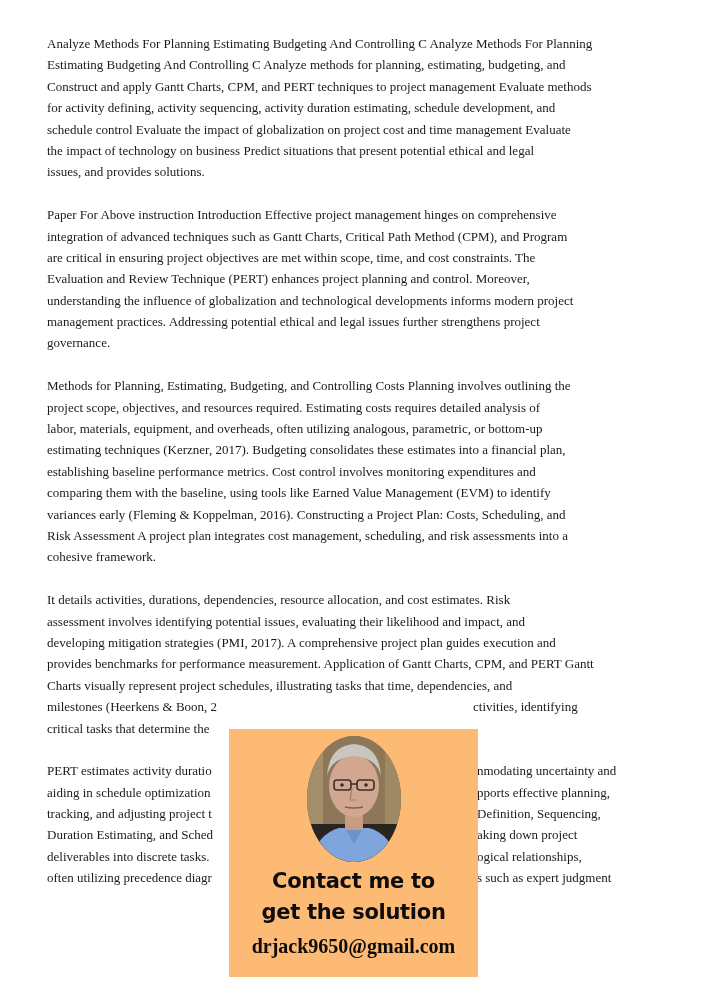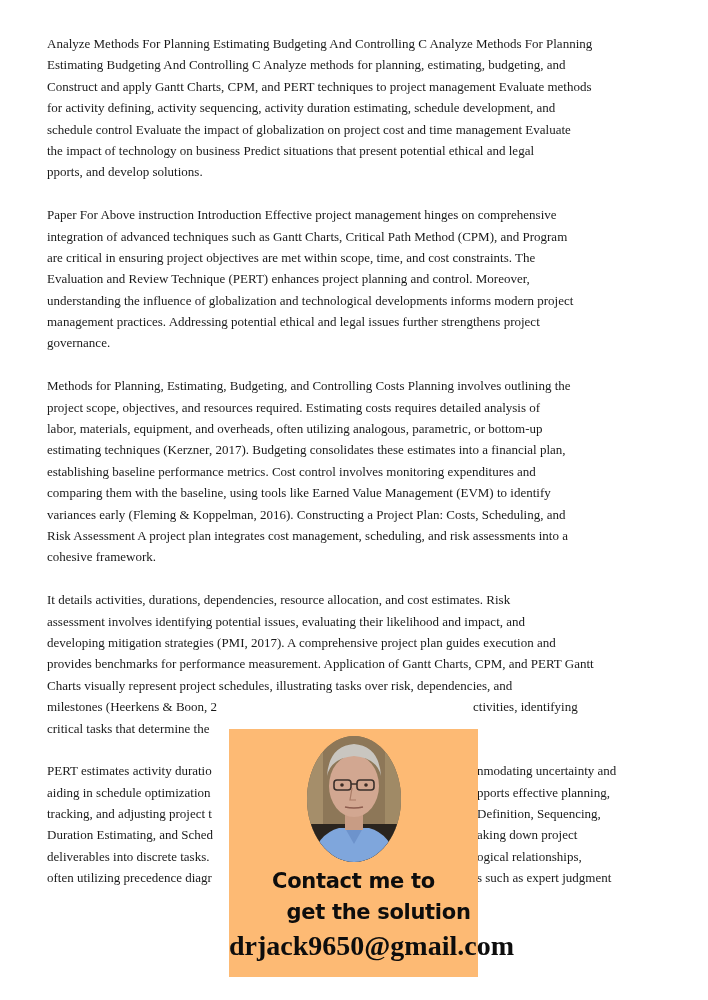--- a/index.html
+++ b/index.html
@@ -19,40 +19,40 @@
   .portrait {
     position: absolute; left: 78px; top: 7px; width: 94px; height: 126px;
     border-radius: 50%; overflow: hidden; background: #8a7456;
   }
   .cta {
     position: absolute; left: 0; width: 100%; text-align: center;
     font-family: "DejaVu Sans", sans-serif; font-weight: bold; color: #0d0d0d;
     font-size: 21px; line-height: 30px; letter-spacing: -0.3px;
   }
   .cta1 { top: 137px; }
-  .cta2 { top: 168px; padding-left: 25px; }
+  .cta2 { top: 168px; }
   .email {
     position: absolute; left: 0; width: 100%; top: 203px; text-align: center;
     font-family: "Liberation Serif", serif; font-weight: bold; color: #0d0d0d;
-    font-size: 28px; line-height: 28px;
+    font-size: 20px; line-height: 28px;
   }
 </style>
 </head>
 <body>
 
 <div class="page">
 
   <div class="para">
     <span class="line">Analyze Methods For Planning Estimating Budgeting And Controlling C Analyze Methods For Planning</span>
     <span class="line">Estimating Budgeting And Controlling C Analyze methods for planning, estimating, budgeting, and</span>
     <span class="line">Construct and apply Gantt Charts, CPM, and PERT techniques to project management Evaluate methods</span>
     <span class="line">for activity defining, activity sequencing, activity duration estimating, schedule development, and</span>
     <span class="line">schedule control Evaluate the impact of globalization on project cost and time management Evaluate</span>
     <span class="line">the impact of technology on business Predict situations that present potential ethical and legal</span>
-    <span class="line">pports, and develop solutions.</span>
+    <span class="line">issues, and provides solutions.</span>
   </div>
 
   <div class="para">
     <span class="line">Paper For Above instruction Introduction Effective project management hinges on comprehensive</span>
     <span class="line">integration of advanced techniques such as Gantt Charts, Critical Path Method (CPM), and Program</span>
     <span class="line">are critical in ensuring project objectives are met within scope, time, and cost constraints. The</span>
     <span class="line">Evaluation and Review Technique (PERT) enhances project planning and control. Moreover,</span>
     <span class="line">understanding the influence of globalization and technological developments informs modern project</span>
     <span class="line">management practices. Addressing potential ethical and legal issues further strengthens project</span>
     <span class="line">governance.</span>
@@ -68,21 +68,21 @@
     <span class="line">variances early (Fleming &amp; Koppelman, 2016). Constructing a Project Plan: Costs, Scheduling, and</span>
     <span class="line">Risk Assessment A project plan integrates cost management, scheduling, and risk assessments into a</span>
     <span class="line">cohesive framework.</span>
   </div>
 
   <div class="para">
     <span class="line">It details activities, durations, dependencies, resource allocation, and cost estimates. Risk</span>
     <span class="line">assessment involves identifying potential issues, evaluating their likelihood and impact, and</span>
     <span class="line">developing mitigation strategies (PMI, 2017). A comprehensive project plan guides execution and</span>
     <span class="line">provides benchmarks for performance measurement. Application of Gantt Charts, CPM, and PERT Gantt</span>
-    <span class="line">Charts visually represent project schedules, illustrating tasks over risk, dependencies, and</span>
+    <span class="line">Charts visually represent project schedules, illustrating tasks that time, dependencies, and</span>
     <span class="line">
       <span>milestones (Heerkens &amp; Boon, 2</span>
       <span class="frag-right" style="left:426px">ctivities, identifying</span>
     </span>
     <span class="line">
       <span>critical tasks that determine the</span>
     </span>
   </div>
 
   <div class="para">

